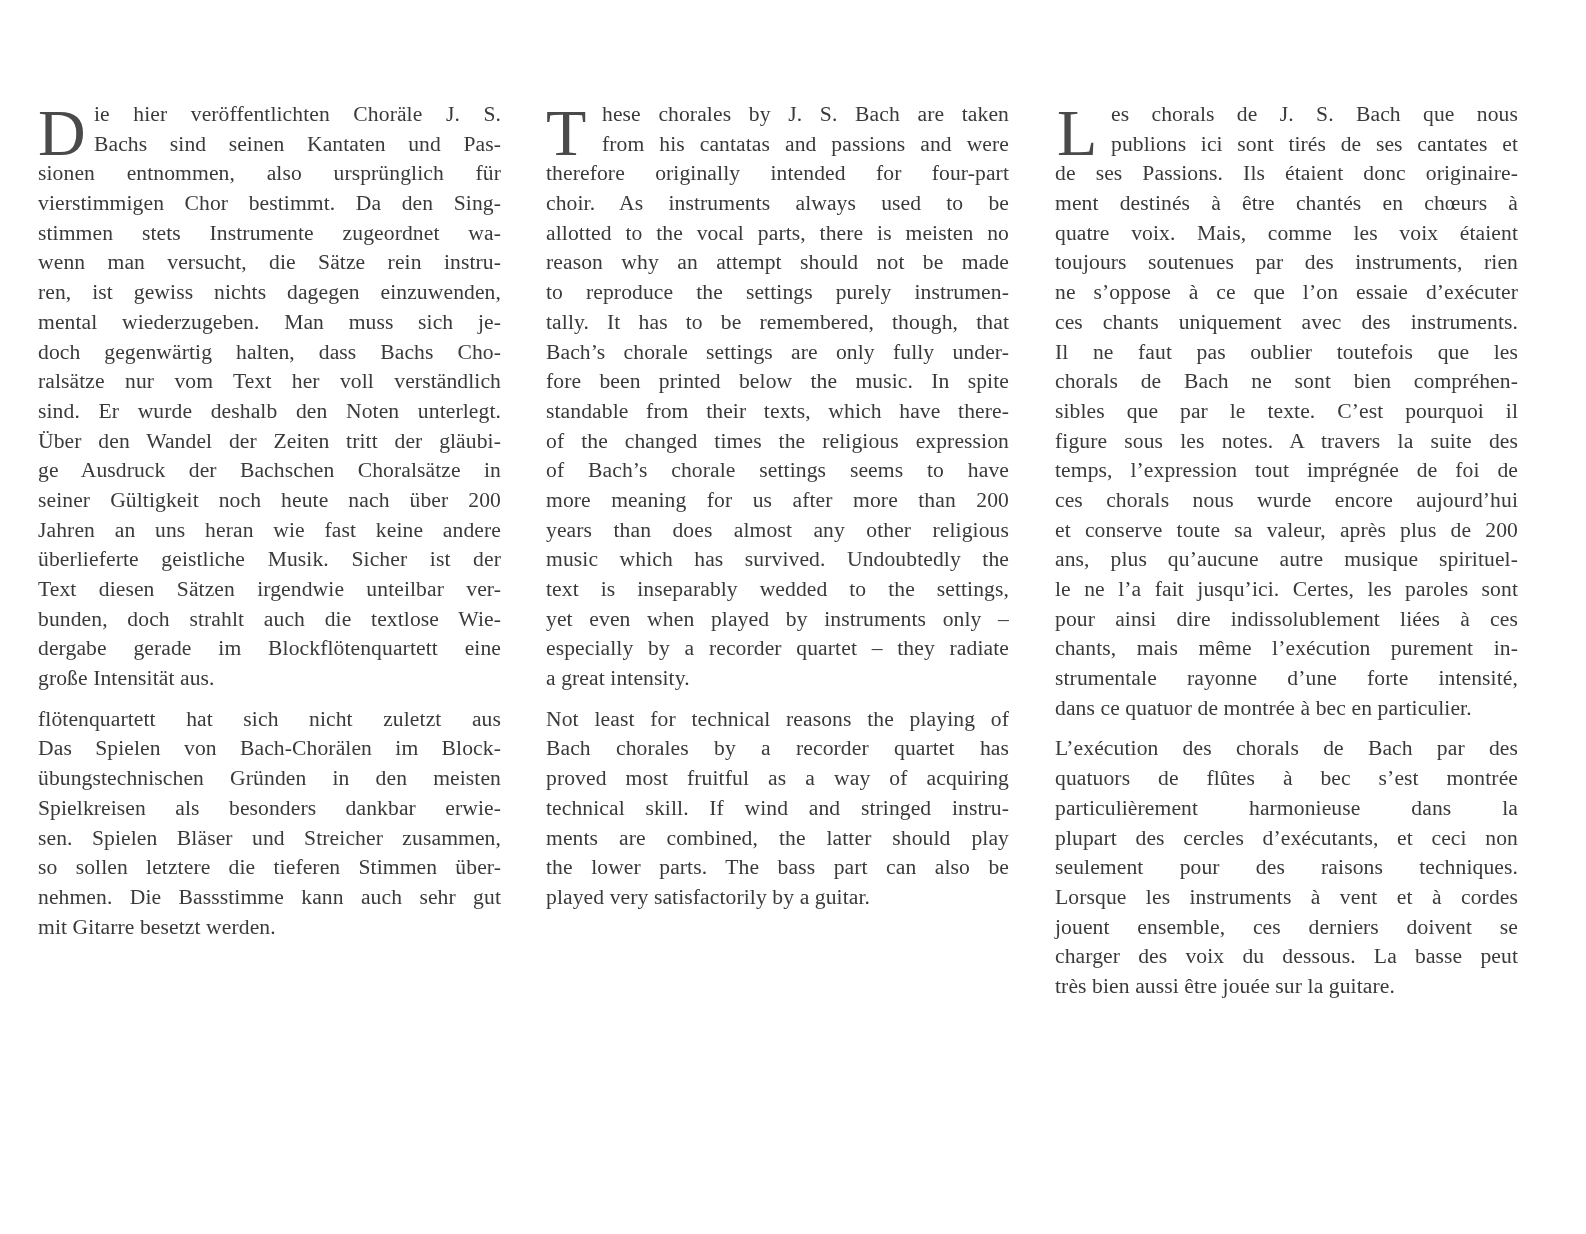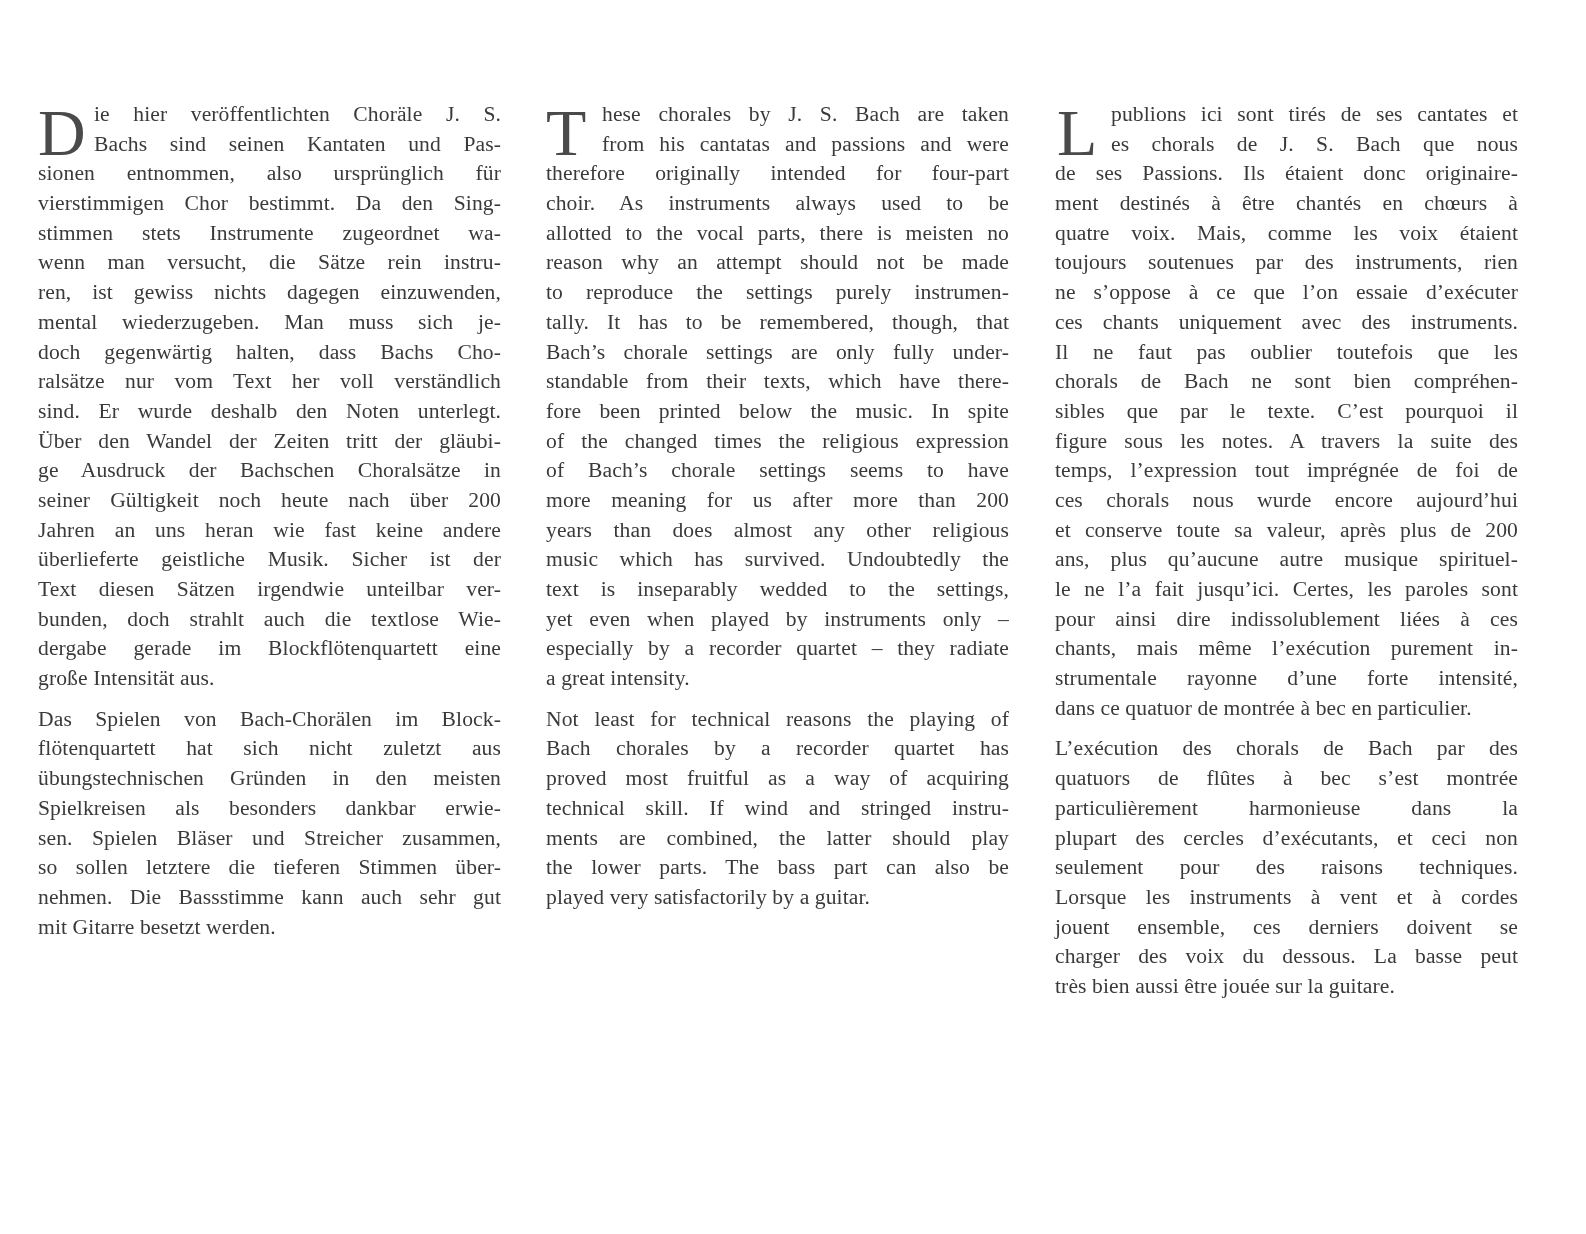--- a/index.html
+++ b/index.html
@@ -87,22 +87,22 @@
       <span class="line">seiner Gültigkeit noch heute nach über 200</span>
       <span class="line">Jahren an uns heran wie fast keine andere</span>
       <span class="line">überlieferte geistliche Musik. Sicher ist der</span>
       <span class="line">Text diesen Sätzen irgendwie unteilbar ver-</span>
       <span class="line">bunden, doch strahlt auch die textlose Wie-</span>
       <span class="line">dergabe gerade im Blockflötenquartett eine</span>
       <span class="line last">große Intensität aus.</span>
     </div>
     <div class="para-gap"></div>
     <div class="paragraph">
+      <span class="line">flötenquartett hat sich nicht zuletzt aus</span>
       <span class="line">Das Spielen von Bach-Chorälen im Block-</span>
-      <span class="line">flötenquartett hat sich nicht zuletzt aus</span>
       <span class="line">übungstechnischen Gründen in den meisten</span>
       <span class="line">Spielkreisen als besonders dankbar erwie-</span>
       <span class="line">sen. Spielen Bläser und Streicher zusammen,</span>
       <span class="line">so sollen letztere die tieferen Stimmen über-</span>
       <span class="line">nehmen. Die Bassstimme kann auch sehr gut</span>
       <span class="line last">mit Gitarre besetzt werden.</span>
     </div>
   </div>
 
   <div class="column col-en">
@@ -110,22 +110,22 @@
     <div class="paragraph">
       <span class="line indent">hese chorales by J. S. Bach are taken</span>
       <span class="line indent">from his cantatas and passions and were</span>
       <span class="line">therefore originally intended for four-part</span>
       <span class="line">choir. As instruments always used to be</span>
       <span class="line">allotted to the vocal parts, there is meisten no</span>
       <span class="line">reason why an attempt should not be made</span>
       <span class="line">to reproduce the settings purely instrumen-</span>
       <span class="line">tally. It has to be remembered, though, that</span>
       <span class="line">Bach’s chorale settings are only fully under-</span>
+      <span class="line">fore been printed below the music. In spite</span>
       <span class="line">standable from their texts, which have there-</span>
-      <span class="line">fore been printed below the music. In spite</span>
       <span class="line">of the changed times the religious expression</span>
       <span class="line">of Bach’s chorale settings seems to have</span>
       <span class="line">more meaning for us after more than 200</span>
       <span class="line">years than does almost any other religious</span>
       <span class="line">music which has survived. Undoubtedly the</span>
       <span class="line">text is inseparably wedded to the settings,</span>
       <span class="line">yet even when played by instruments only –</span>
       <span class="line">especially by a recorder quartet – they radiate</span>
       <span class="line last">a great intensity.</span>
     </div>
@@ -137,22 +137,22 @@
       <span class="line">technical skill. If wind and stringed instru-</span>
       <span class="line">ments are combined, the latter should play</span>
       <span class="line">the lower parts. The bass part can also be</span>
       <span class="line last">played very satisfactorily by a guitar.</span>
     </div>
   </div>
 
   <div class="column col-fr">
     <span class="dropcap">L</span>
     <div class="paragraph">
+      <span class="line indent">es chorals de J. S. Bach que nous</span>
       <span class="line indent">publions ici sont tirés de ses cantates et</span>
-      <span class="line indent">es chorals de J. S. Bach que nous</span>
       <span class="line">de ses Passions. Ils étaient donc originaire-</span>
       <span class="line">ment destinés à être chantés en chœurs à</span>
       <span class="line">quatre voix. Mais, comme les voix étaient</span>
       <span class="line">toujours soutenues par des instruments, rien</span>
       <span class="line">ne s’oppose à ce que l’on essaie d’exécuter</span>
       <span class="line">ces chants uniquement avec des instruments.</span>
       <span class="line">Il ne faut pas oublier toutefois que les</span>
       <span class="line">chorals de Bach ne sont bien compréhen-</span>
       <span class="line">sibles que par le texte. C’est pourquoi il</span>
       <span class="line">figure sous les notes. A travers la suite des</span>

